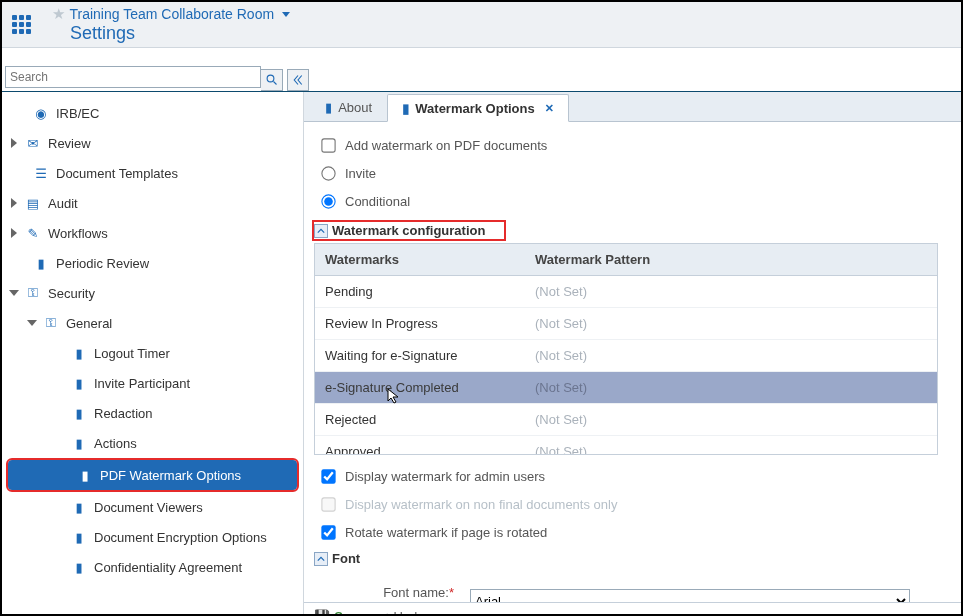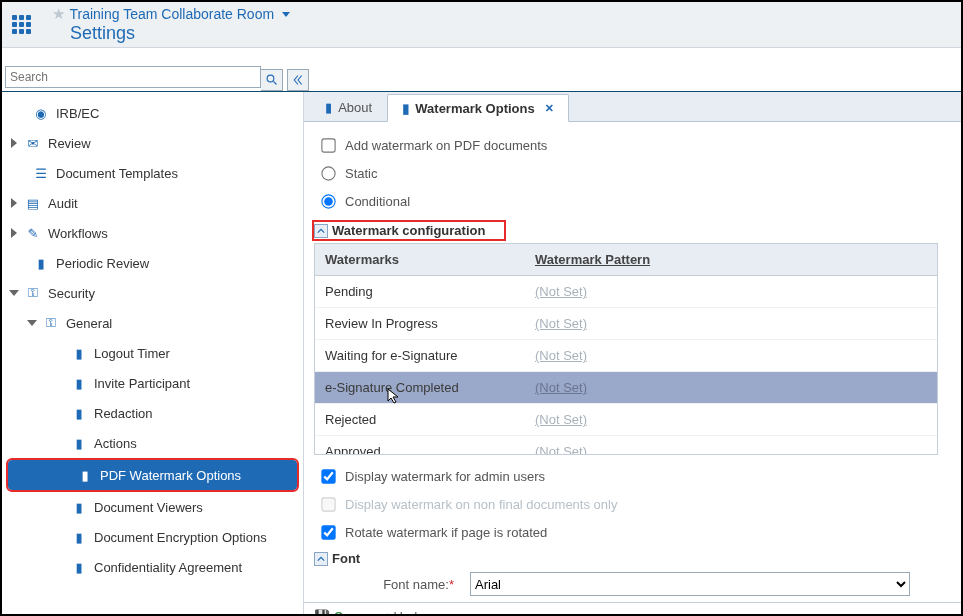--- a/index.html
+++ b/index.html
@@ -70,33 +70,33 @@
   .row.disabled { color: #b7c0c8; }
   .section-head { display: flex; align-items: center; gap: 4px; font-weight: 700; color: #333; margin: 6px 0 2px 0; }
   .section-head .collapse { width: 14px; height: 14px; border: 1px solid #8aa6c5; background: #e7eef7; display: inline-flex; align-items: center; justify-content: center; }
   .section-head .collapse svg { width: 8px; height: 8px; color: #1f6ab5; }
   .section-head.hl { outline: 2px solid #e52b2b; padding: 1px 19px 1px 0; display: inline-flex; }
   
   .tablewrap { border: 1px solid #c5cfda; margin: 2px 13px 8px 0; }
   .thead { display: flex; background: #e7edf3; border-bottom: 1px solid #c5cfda; font-weight: 700; color: #444; }
   .th, .td { padding: 8px 10px; }
   .col1 { width: 210px; }
-  .col2 { flex: 1; color: #9aa2aa; text-decoration: underline; }
+  .col2 { flex: 1; color: #9aa2aa; }
   .tbody { max-height: 178px; overflow-y: scroll; position: relative; }
   .trow { display: flex; border-bottom: 1px solid #eef1f4; cursor: pointer; font-size: 13px; color: #333; }
   .trow.sel { background: #9aa8c9; color: #3a3a3a; }
   .trow.sel .col2 { color: #6b7590; }
   .trow .col2 { color: #aab2bb; }
   
   .cursor-overlay { position: absolute; pointer-events: none; }
   
   .fontrow { display: flex; align-items: center; gap: 16px; margin: 6px 0; }
   .fontrow .lbl { width: 140px; text-align: right; color: #555; }
   .fontrow .lbl .req { color: #d02828; }
-  .fontrow select { flex: 1; max-width: 440px; height: 24px; border: 1px solid #99aab8; font-size: 13px; background: #fff; }
+  .fontrow select { flex: 1; max-width: 440px; height: 24px; border: 1px solid #99aab8; font-size: 13px; background: #fff; margin-top: 17px; }
   
   .footerbar { border-top: 1px solid #c5cfda; padding: 6px 10px; display: flex; gap: 14px; color: #888; font-size: 13px; }
   .footerbar .save { color: #3a8a3a; font-weight: 600; display: flex; align-items: center; gap: 4px; }
   .footerbar .undo { color: #666; display: flex; align-items: center; gap: 4px; }
   
   ::-webkit-scrollbar { width: 14px; }
   ::-webkit-scrollbar-track { background: #f0f2f4; }
   ::-webkit-scrollbar-thumb { background: #c5cdd5; border-radius: 2px; }
 </style>
 </head>
@@ -249,21 +249,21 @@
       </div>
     </div>
 
     <div class="panel">
       <div class="row">
         <input type="checkbox" style="">
         <span>Add watermark on PDF documents</span>
       </div>
       <div class="row">
         <input type="radio" name="wm" style="">
-        <span>Static</span>
+        <span>Invite</span>
       </div>
       <div class="row">
         <input type="radio" name="wm" checked="" style="">
         <span>Conditional</span>
       </div>
 
       <div style="display:flex">
         <div class="section-head hl">
           <span class="collapse">
             <svg viewBox="0 0 10 10">

